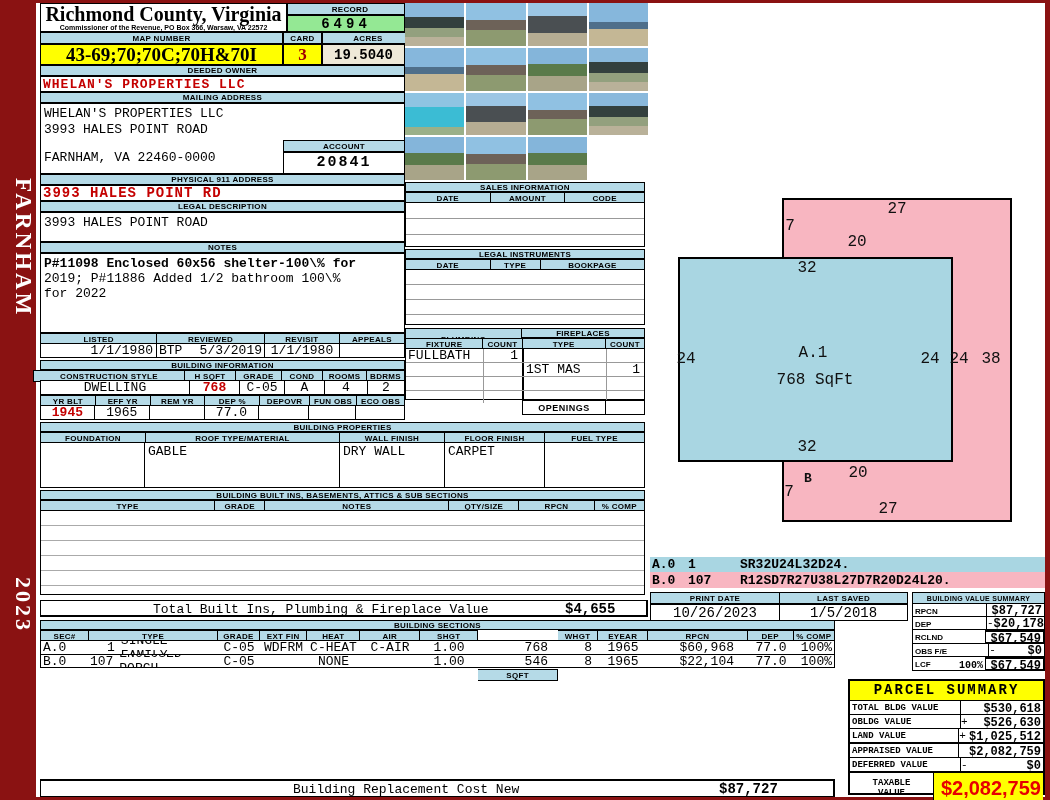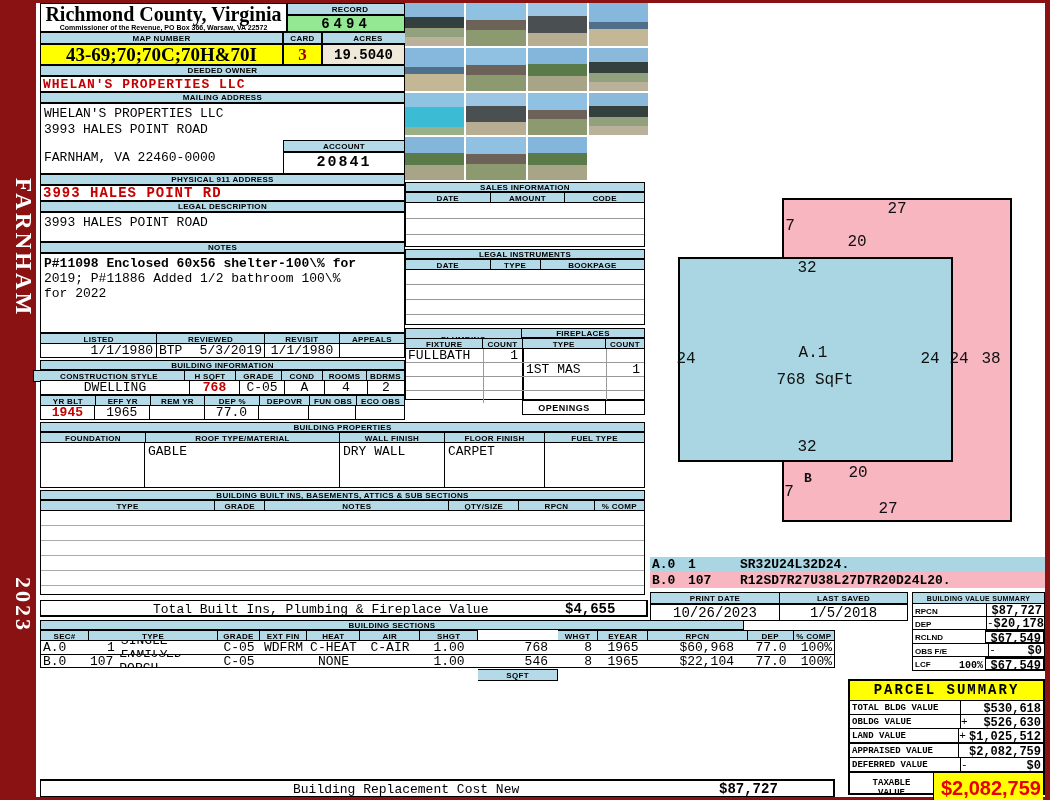--- a/index.html
+++ b/index.html
@@ -312,21 +312,21 @@
         <span>LCF</span>
         <span class="mono" style="font-size:10px;font-weight:bold;padding-right:2px;">100%</span>
       </div>
       <div class="box mono" style="width:57px;display:flex;border:2px solid #000;border-left:0;">
         <span style="width:8px;font-size:11px;"></span>
         <span style="flex:1;text-align:right;font-weight:bold;font-size:12px;padding-right:2px;">$67,549</span>
       </div>
     </div>
   </div>
 
-  <div class="abs hdr" style="left:40px;top:620px;width:704px;height:10px;text-decoration:underline;">BUILDING SECTIONS</div>
+  <div class="abs hdr" style="left:40px;top:620px;width:795px;height:10px;text-decoration:underline;">BUILDING SECTIONS</div>
   <div class="abs" style="left:40px;top:630px;width:795px;height:10px;display:flex;">
     <div class="hdr" style="width:48px;height:10px;">SEC#</div>
     <div class="hdr" style="width:130px;height:10px;border-left:0;">TYPE</div>
     <div class="hdr" style="width:42px;height:10px;border-left:0;">GRADE</div>
     <div class="hdr" style="width:47px;height:10px;border-left:0;">EXT FIN</div>
     <div class="hdr" style="width:53px;height:10px;border-left:0;">HEAT</div>
     <div class="hdr" style="width:60px;height:10px;border-left:0;">AIR</div>
     <div class="hdr" style="width:58px;height:10px;border-left:0;">SHGT</div>
     <div class="hdr" style="width:80px;height:10px;border-left:0;margin-top:39px;">SQFT</div>
     <div class="hdr" style="width:40px;height:10px;border-left:0;">WHGT</div>

